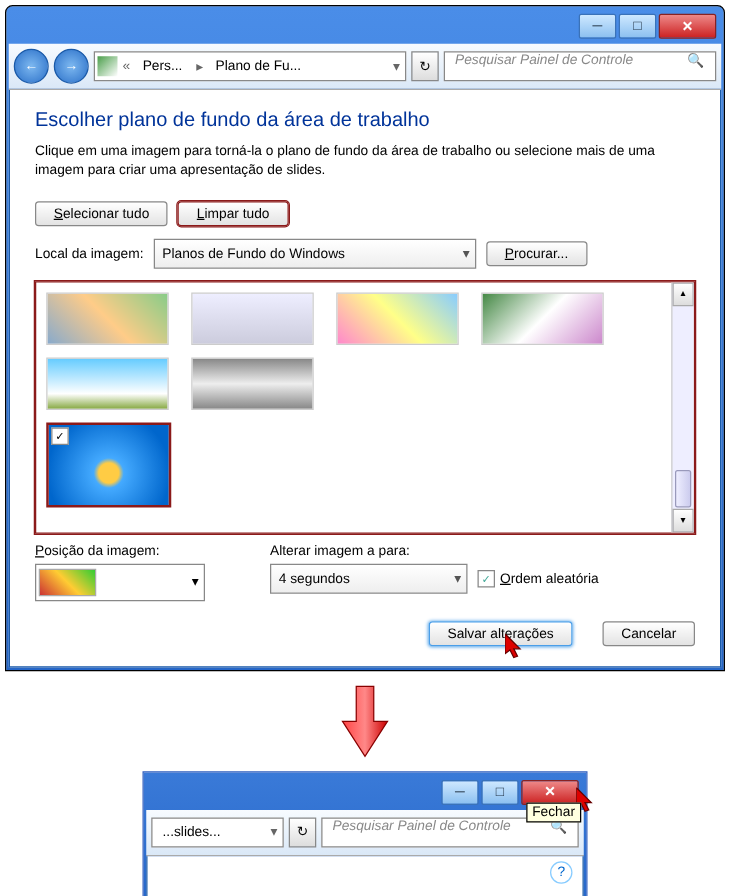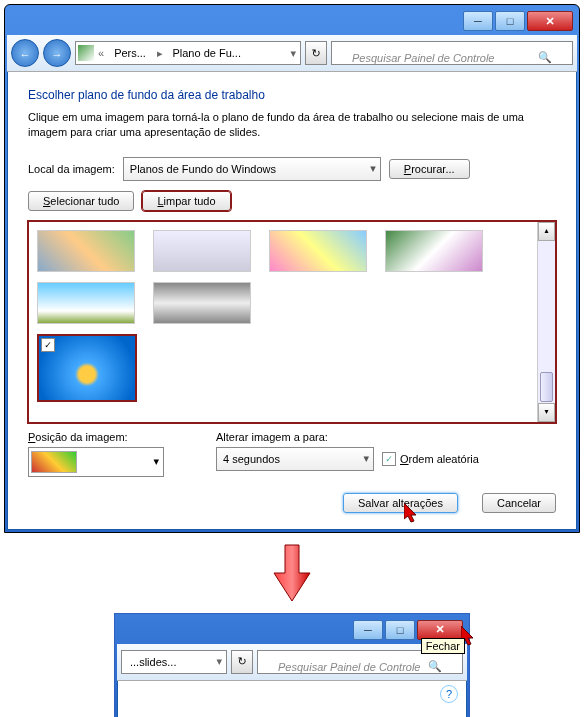--- a/index.html
+++ b/index.html
@@ -8,24 +8,24 @@
 .tbtns{display:flex;gap:2px}
 .tbtn{width:28px;height:18px;background:linear-gradient(#cee8ff,#8cc0f0);border:1px solid #3a72b8;border-radius:2px;display:flex;align-items:center;justify-content:center;color:#234;font-weight:bold}
 .tbtn.close{width:44px;background:linear-gradient(#e88,#c22);border-color:#822;color:#fff}
 .navbar{background:linear-gradient(#f7fbff,#dae8f7);height:36px;display:flex;align-items:center;padding:0 4px;gap:4px;border-bottom:1px solid #aaa}
 .navbtn{width:26px;height:26px;border-radius:50%;background:radial-gradient(#7db8f0,#2a6fc8);border:1px solid #1a5aa8;color:#fff;display:flex;align-items:center;justify-content:center}
 .addr{flex:1;display:flex;align-items:center;background:#fff;border:1px solid #888;height:22px;padding:0 2px;gap:2px}
 .addr .seg{padding:0 6px;border-right:1px solid transparent}
 .addr .sep{color:#666;padding:0 2px}
 .addr .icon{width:16px;height:16px;background:linear-gradient(135deg,#4a9e4a,#fff)}
 .abtn{width:20px;height:22px;background:linear-gradient(#fff,#ddd);border:1px solid #888;display:flex;align-items:center;justify-content:center}
-.search{width:200px;height:22px;border:1px solid #888;background:#fff;display:flex;align-items:flex-end;padding:0 20px;color:#888;font-style:italic}
+.search{width:200px;height:22px;border:1px solid #888;background:#fff;display:flex;align-items:flex-start;padding:0 8px;color:#888;font-style:italic}
 .search .sico{margin-left:auto;color:#4a8;font-style:normal}
 .content{background:#fff;padding:16px 20px;border:1px solid #1a5aa8;border-top:none}
-h1{font-size:12px;color:#003399;font-weight:normal;margin:0 0 8px}
+h1{font-size:16px;color:#003399;font-weight:normal;margin:0 0 8px}
 .desc{margin:0 0 16px;line-height:1.4}
 .row{display:flex;align-items:center;gap:8px;margin-bottom:10px}
 .combo{border:1px solid #888;background:linear-gradient(#fff,#eee);height:22px;padding:0 20px 0 6px;display:flex;align-items:center;position:relative}
 .combo::after{content:"▾";position:absolute;right:4px;color:#555}
 .btn{border:1px solid #888;background:linear-gradient(#fff,#e3e3e3);padding:3px 14px;border-radius:3px;display:inline-block}
 .btn.hl{border:1px solid #8b1a1a;outline:1px solid #8b1a1a}
 .btn.default{border:1px solid #4a9ee8;box-shadow:0 0 3px #4a9ee8}
 .gallery{border:1px solid #8b1a1a;outline:1px solid #8b1a1a;height:200px;position:relative;overflow:hidden;margin-bottom:8px}
 .ginner{padding:8px 20px 8px 8px;height:100%;overflow:hidden}
 .thumbs{display:flex;gap:18px;margin-bottom:10px}
@@ -78,29 +78,29 @@
     <div class="abtn">↻</div>
     <div class="search">
       <span>Pesquisar Painel de Controle</span>
       <span class="sico">🔍</span>
     </div>
   </div>
   <div class="content">
     <h1>Escolher plano de fundo da área de trabalho</h1>
     <p class="desc">Clique em uma imagem para torná-la o plano de fundo da área de trabalho ou selecione mais de uma imagem para criar uma apresentação de slides.</p>
     <div class="row">
+      <span class="btn"><span class="udot">S</span>elecionar tudo</span>
+      <span class="btn hl"><span class="udot">L</span>impar tudo</span>
+    </div>
+    <div class="row">
       <span>Local da imagem:</span>
       <div class="combo" style="width:230px">
           <span>Planos de Fundo do Windows</span>
         </div>
       <span class="btn"><span class="udot">P</span><span>rocurar...</span></span>
-    </div>
-    <div class="row">
-      <span class="btn"><span class="udot">S</span>elecionar tudo</span>
-      <span class="btn hl"><span class="udot">L</span>impar tudo</span>
     </div>
     <div class="gallery">
       <div class="ginner">
         <div class="thumbs">
           <div class="thumb"></div>
           <div class="thumb" style="background:linear-gradient(#eef,#ccd)"></div>
           <div class="thumb" style="background:linear-gradient(45deg,#f8c,#ff8,#8cf)"></div>
           <div class="thumb" style="background:linear-gradient(135deg,#484,#fff,#c8c)"></div>
         </div>
         <div class="thumbs">

